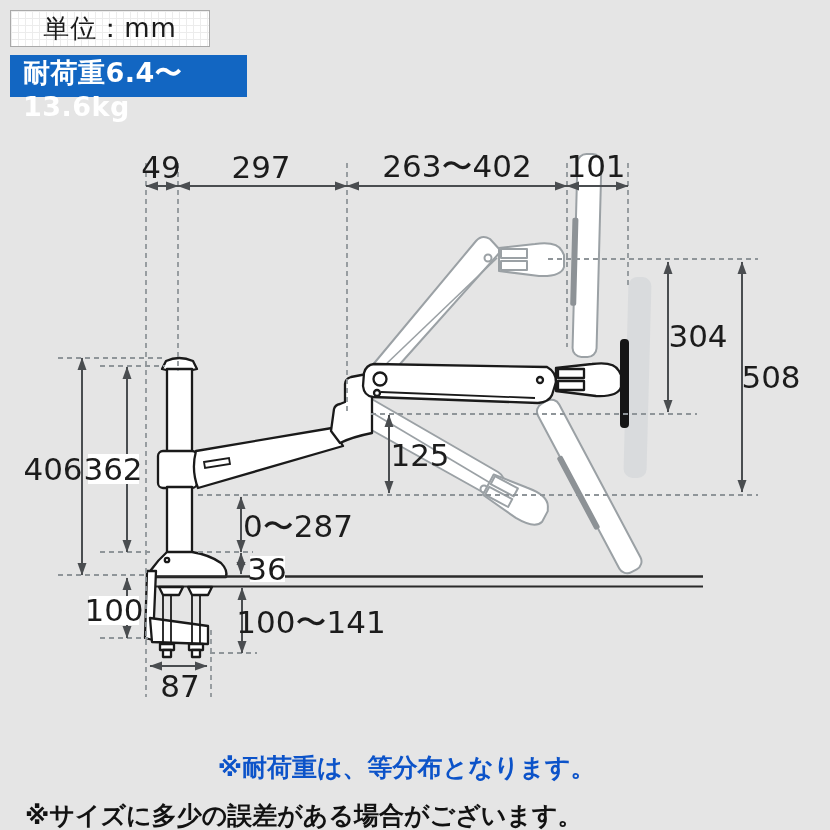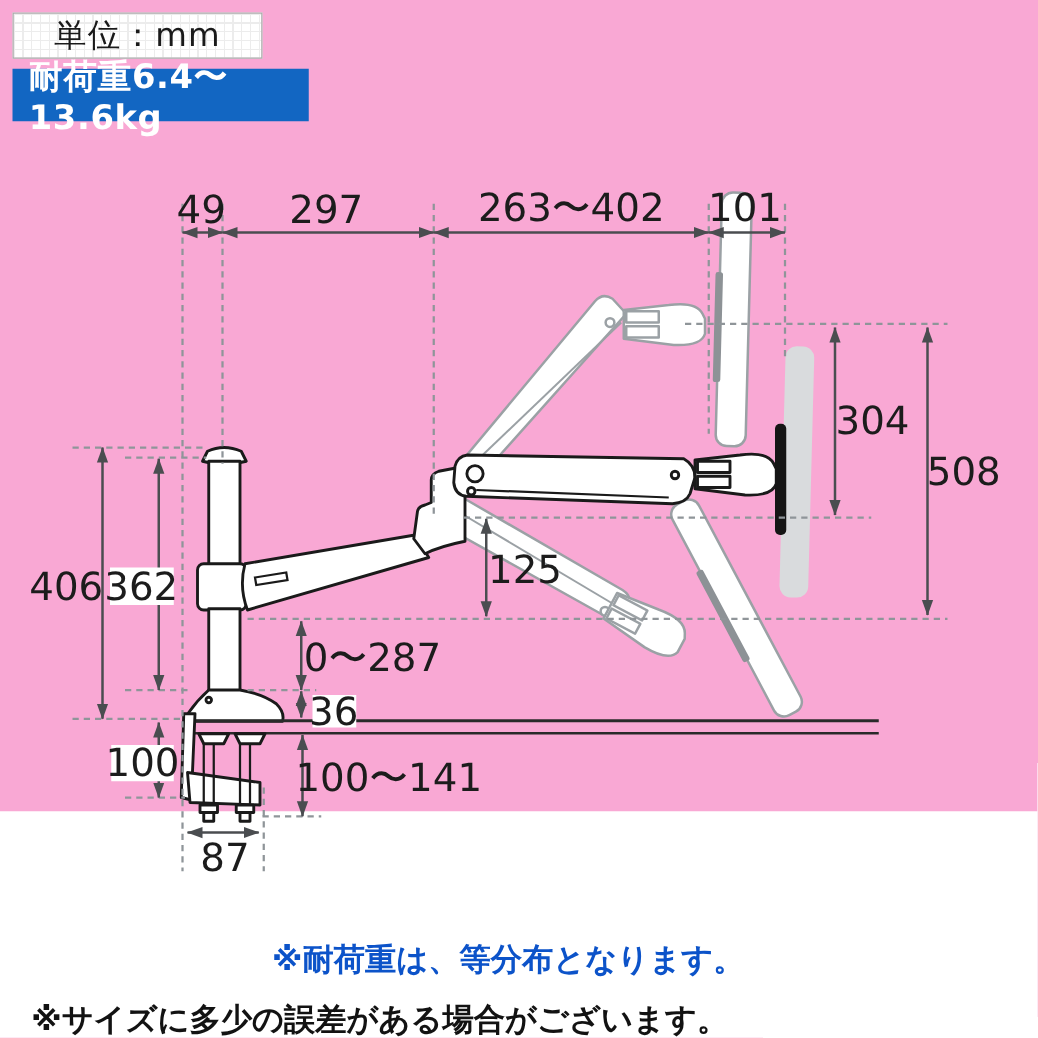--- a/index.html
+++ b/index.html
@@ -1,32 +1,32 @@
 <!DOCTYPE html>
 <html><head>
 <meta charset="utf-8">
 <style>
   html,body{margin:0;padding:0;background:#ffffff;width:830px;height:830px;overflow:hidden;
     font-family:"DejaVu Sans","Liberation Sans",sans-serif;}
-  .stage{position:relative;width:830px;height:649px;background:#f9a8d4;}
+  .stage{position:relative;width:830px;height:830px;background:#e5e5e5;}
 
   .unit-box{
     position:absolute;left:10px;top:10px;width:200px;height:37px;
     border:1.5px solid #a9a9a9;box-sizing:border-box;
     background-color:#fff;
     background-image:
       repeating-linear-gradient(to right,#ececec 0 1px,transparent 1px 7px),
       repeating-linear-gradient(to bottom,#ececec 0 1px,transparent 1px 7px);
     display:flex;align-items:center;justify-content:center;
     font-size:26px;color:#1a1a1a;letter-spacing:1px;
   }
   .load-badge{
     position:absolute;left:10px;top:55px;width:237px;height:42px;
     background:#1266c2;color:#ffffff;font-weight:bold;font-size:27px;
-    display:flex;align-items:center;padding-left:13px;box-sizing:border-box;
+    display:flex;align-items:flex-start;padding-left:13px;box-sizing:border-box;
     letter-spacing:0.5px;
   }
   .notes{position:absolute;left:12px;top:750px;font-size:25px;font-weight:600;line-height:35px;}
   .note-blue{color:#0c53c9;margin:0;text-align:right;}
   .note-black{color:#121212;margin:13px;}
 
   svg text.dim{font-family:"DejaVu Sans","Liberation Sans",sans-serif;font-size:31px;fill:#1c1c1c;}
   .ghost{stroke:#9ba1a5;stroke-width:2;fill:#ffffff;stroke-linejoin:round;}
   .ghostline{stroke:#9ba1a5;stroke-width:1.6;fill:none;}
   .blackpart{stroke:#1a1a1a;stroke-width:2.3;fill:#ffffff;stroke-linejoin:round;}

